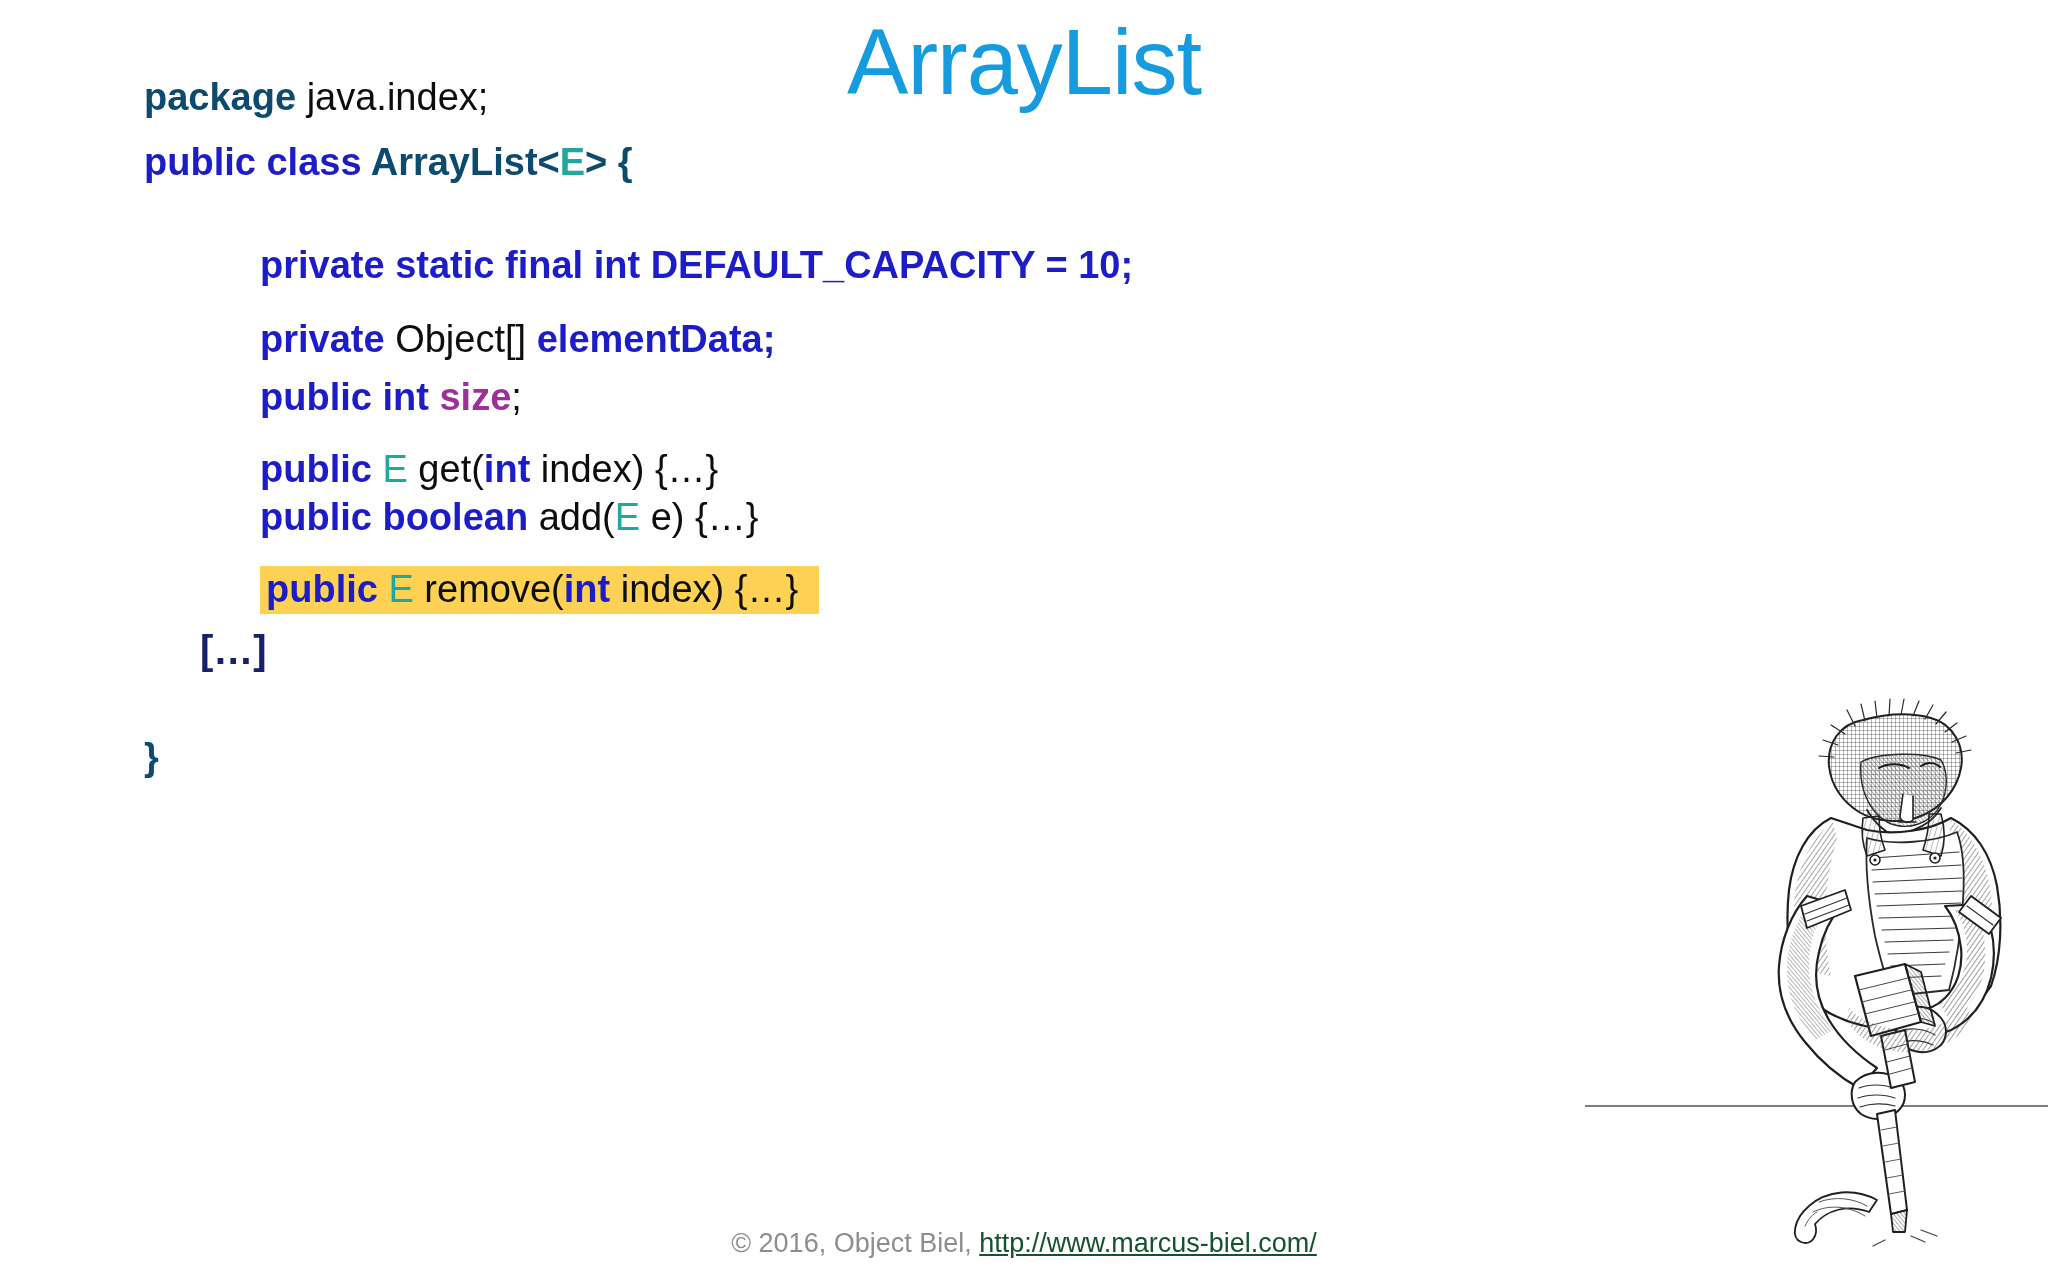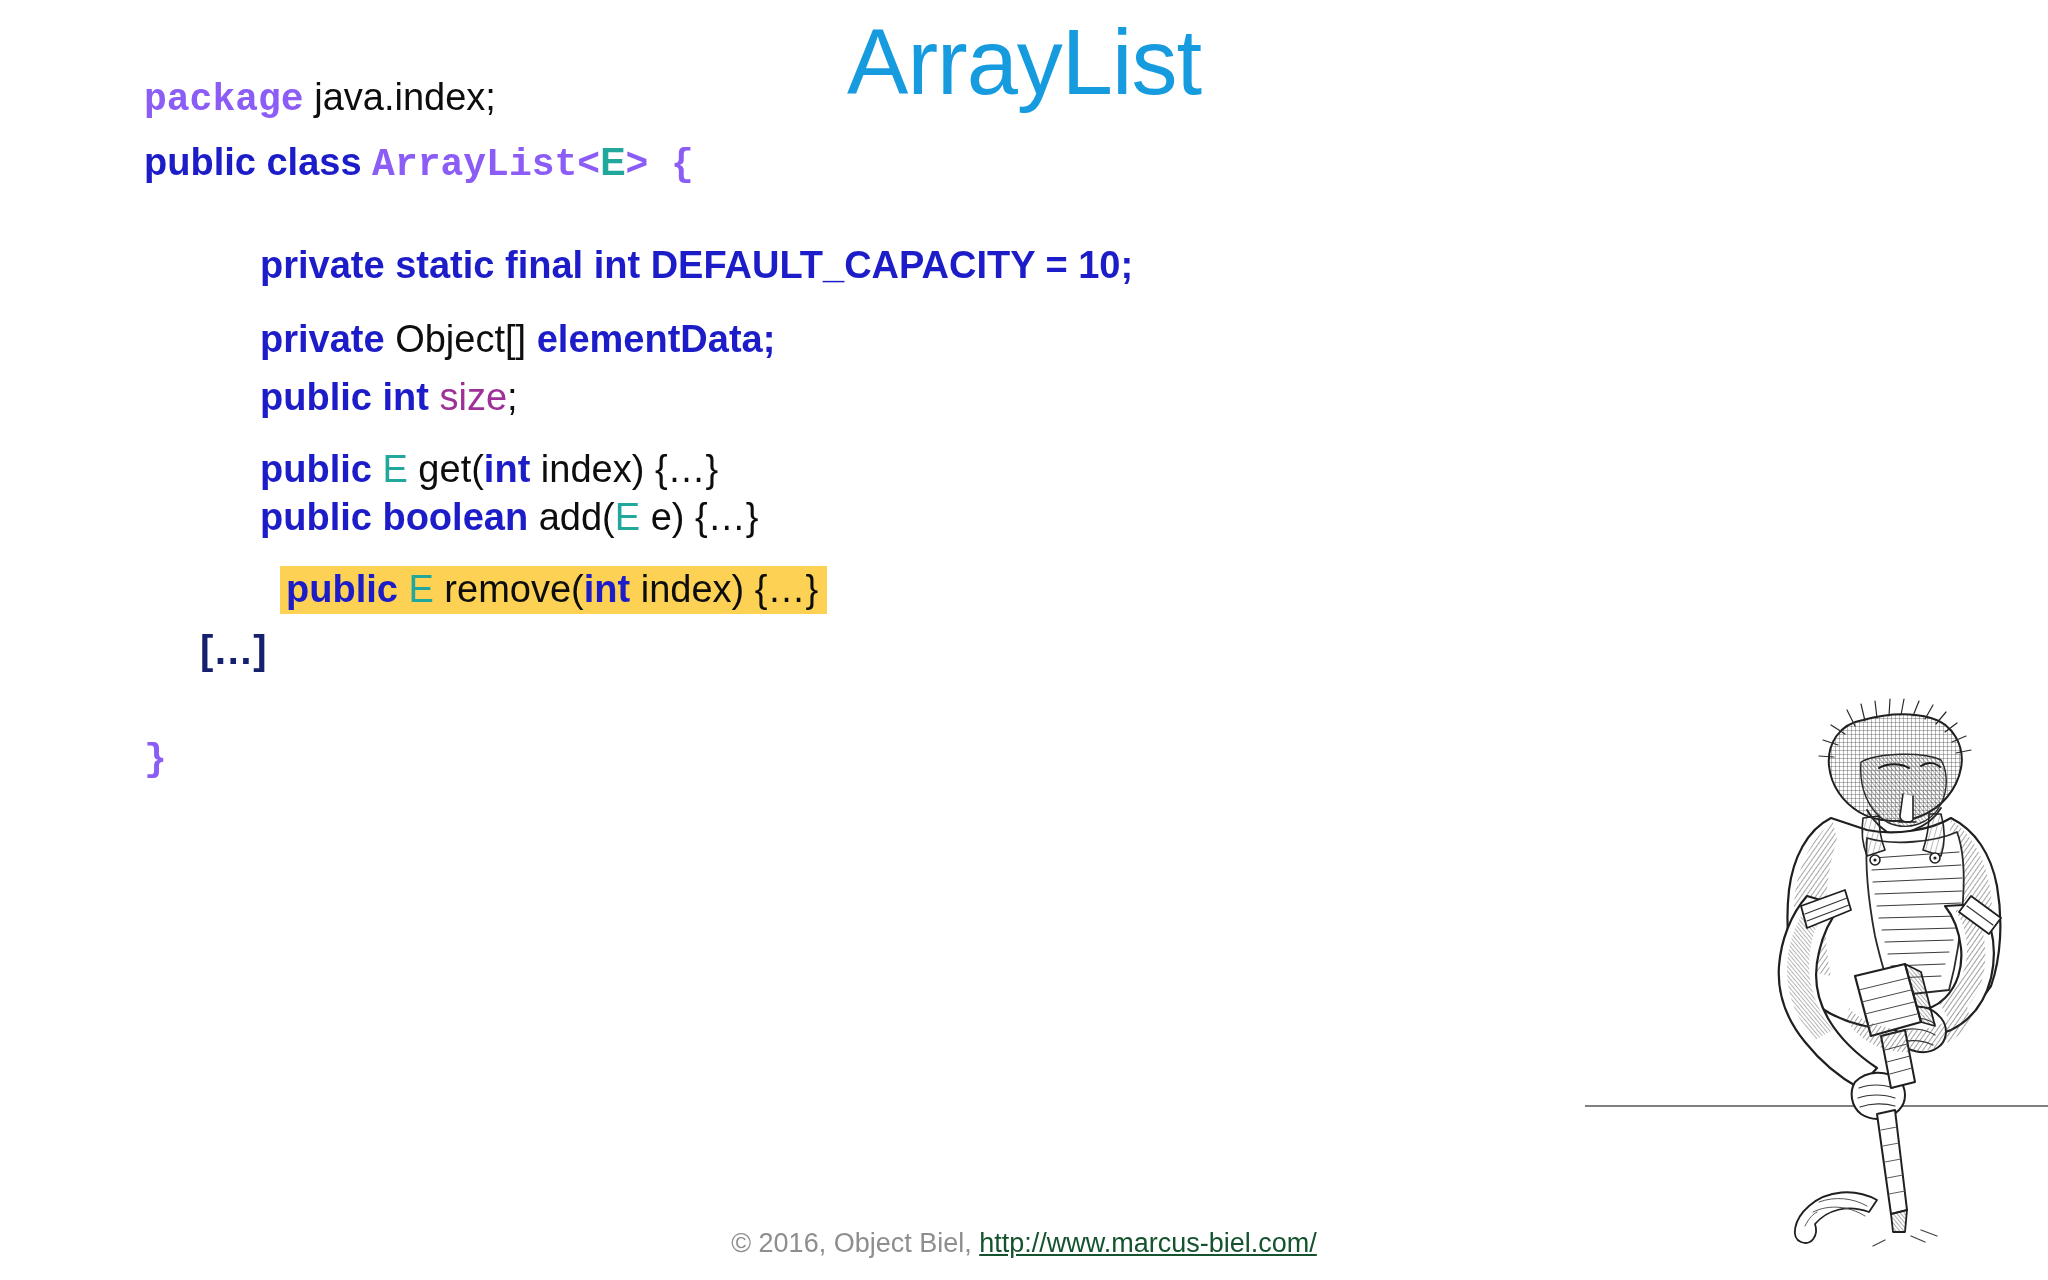--- a/index.html
+++ b/index.html
@@ -47,45 +47,44 @@
     font-size: 38px;
     line-height: 1.0;
     color: #111111;
     white-space: nowrap;
   }
   .code-line {
     white-space: nowrap;
     line-height: 1.0;
   }
   .kw       { color: #1C1CC8; font-weight: bold; }
-  .kw-navy  { color: #8b5cf6; font-weight: bold; font-family: Liberation Mono, monospace; }
+  .kw-navy  { color: #0c4a6e; font-weight: bold; }
   .type-e   { color: #22A79C; font-weight: normal; }
   .type-e-b { color: #22A79C; font-weight: bold; }
   .plain    { color: #0D0D0D; font-weight: normal; }
   .field    { color: #1C1CC8; font-weight: bold; }
-  .size     { color: #9E3199; font-weight: normal; text-align: right; }
+  .size     { color: #9E3199; font-weight: bold; text-align: right; }
   .navy     { color: #16206E; font-weight: bold; }
 
   .l-package    { position: absolute; left: 0;    top: 0;    }
   .l-class      { position: absolute; left: 0;    top: 65px; }
   .l-capacity   { position: absolute; left: 116px; top: 168px; }
   .l-elemdata   { position: absolute; left: 116px; top: 242px; }
   .l-size       { position: absolute; left: 116px; top: 300px; }
   .l-get        { position: absolute; left: 116px; top: 372px; }
   .l-add        { position: absolute; left: 116px; top: 420px; }
   .l-remove     { position: absolute; left: 116px; top: 488px; }
   .l-dots       { position: absolute; left: 56px;  top: 552px; font-size: 40px; }
   .l-brace      { position: absolute; left: 0;    top: 660px; }
 
   .hl {
     background: #FCD154;
-    padding: 4px 9px 6px 6px;
+    padding: 4px 21px 6px 6px;
     display: inline-block;
     line-height: 1.0;
-    margin-left: 20px;
   }
 
   
   #statement {
     position: absolute;
     left: 90px;
     top: 845px;
     width: 1640px;
     text-align: center;
     font-size: 50px;

